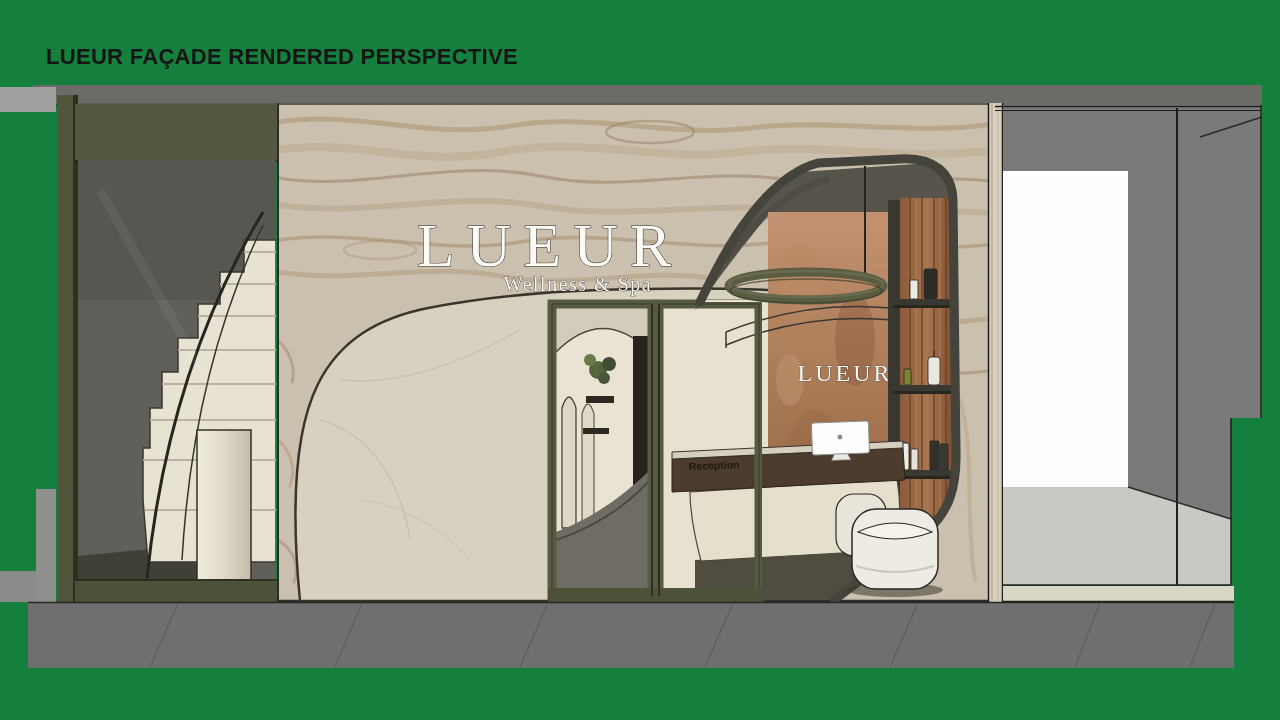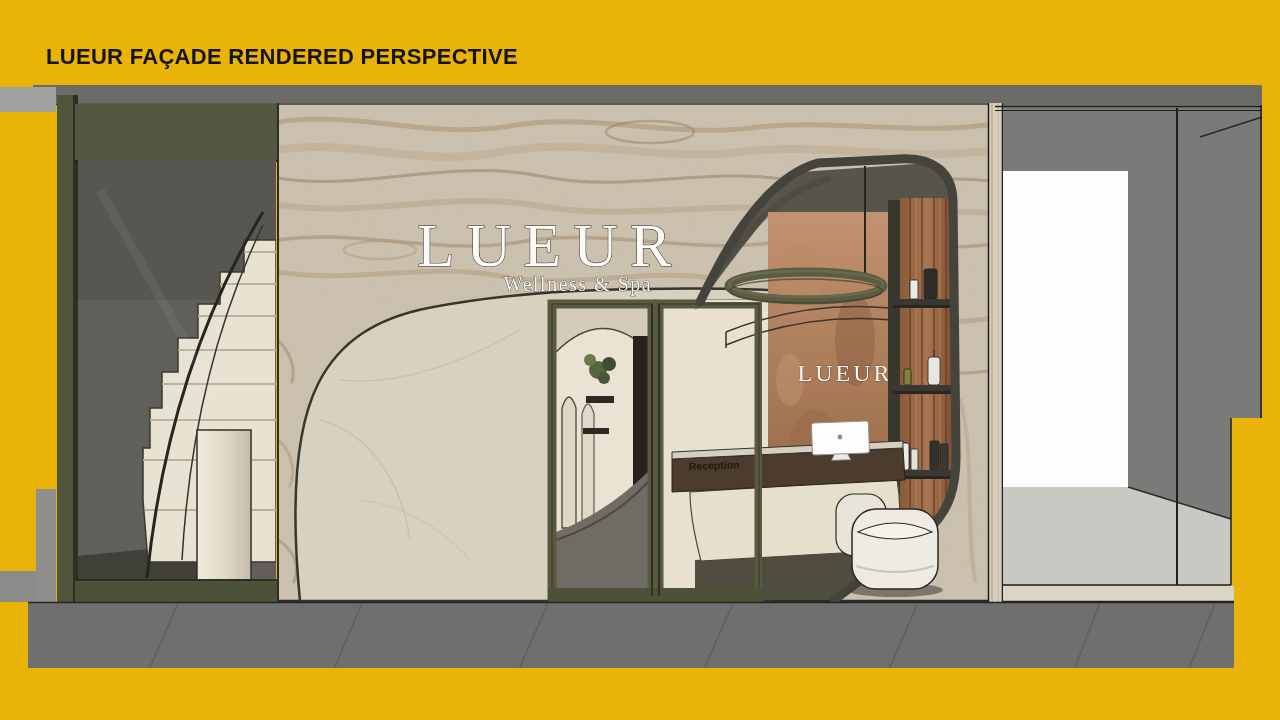--- a/index.html
+++ b/index.html
@@ -1,16 +1,16 @@
 <!DOCTYPE html>
 <html><head>
 <meta charset="utf-8">
 <style>
   html,body{margin:0;padding:0;background:#ffffff;}
-  .slide{position:relative;width:1280px;height:720px;background:#eab308;overflow:hidden;
+  .slide{position:relative;width:1280px;height:720px;background:#15803d;overflow:hidden;
          font-family:"Liberation Sans",sans-serif;}
   .slide-title{position:absolute;left:46px;top:44px;margin:0;font-size:22px;font-weight:600;
          letter-spacing:0.3px;color:#141414;font-family:"Liberation Sans",sans-serif;}
   svg{position:absolute;left:0;top:0;}
   svg text{user-select:none;}
   .serif{font-family:"Liberation Serif",serif;}
 </style>
 </head>
 <body>
 

